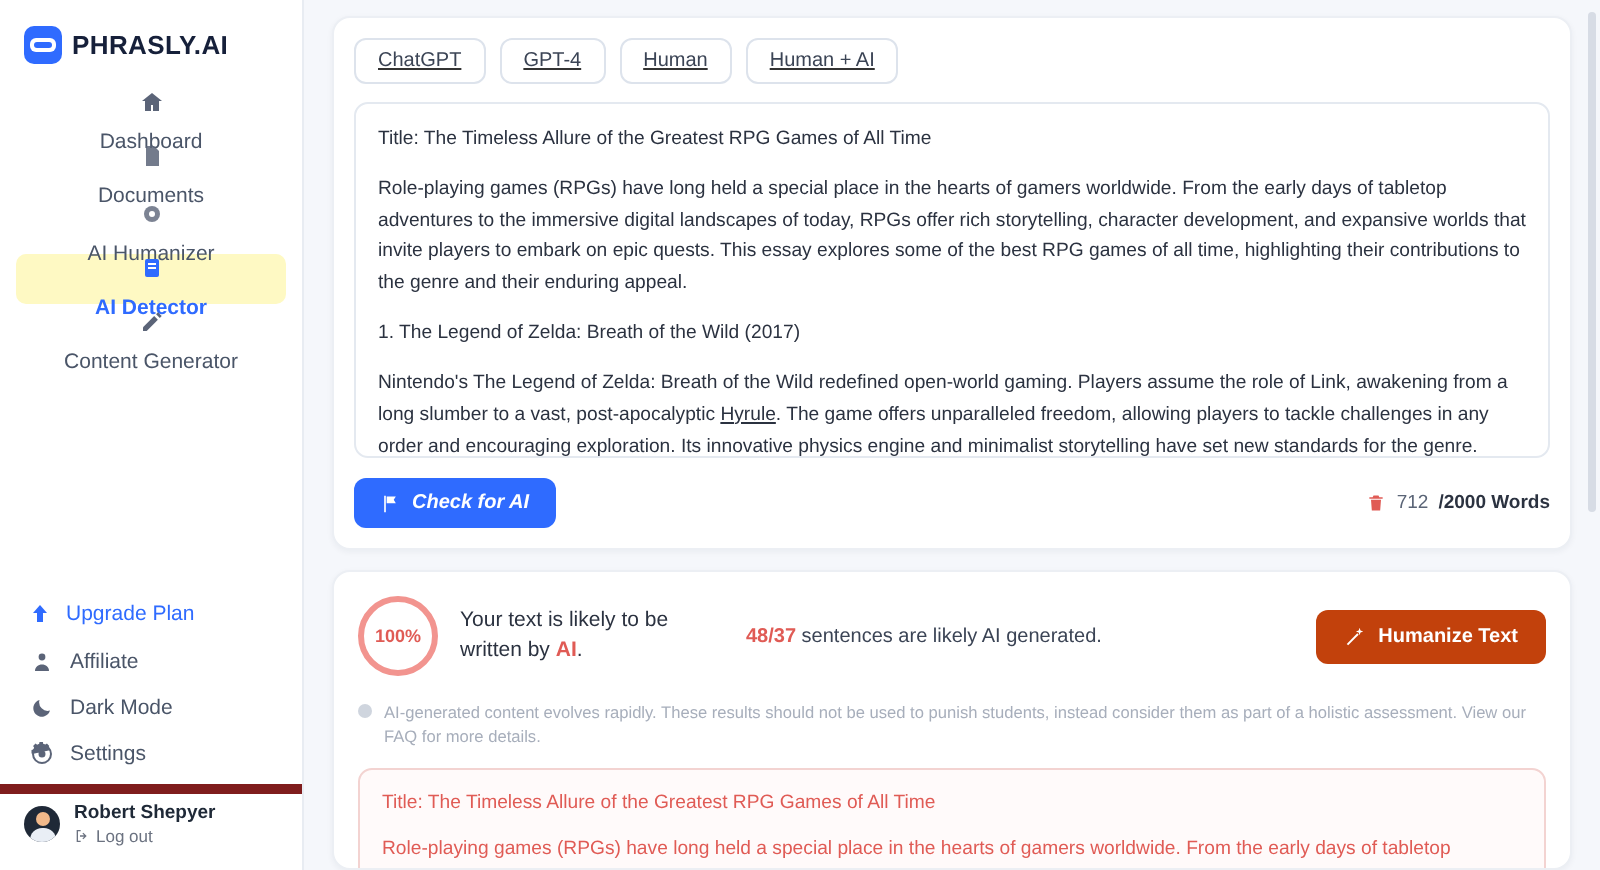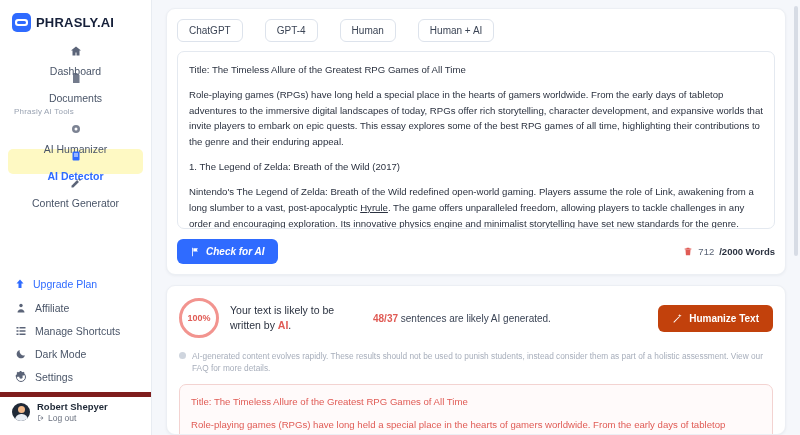--- a/index.html
+++ b/index.html
@@ -170,21 +170,21 @@
   }
 
   .card {
     background: #ffffff;
     border: 1px solid #eceff4;
     border-radius: 9px;
     box-shadow: 0 1px 3px rgba(20,30,60,.05);
     padding: 10px;
   }
 
-  .tabs { display: flex; gap: 22px; margin-bottom: 9px; }
+  .tabs { display: flex; gap: 7px; margin-bottom: 9px; text-decoration: underline; }
   .tab {
     border: 1px solid #dde3ec;
     border-radius: 6px;
     background: #fff;
     color: #3b4椅: ;
     color: #3b4455;
     font-size: 10px;
     padding: 5px 11px;
     cursor: pointer;
   }
@@ -354,21 +354,20 @@
       <div class="nav-item">
         <span class="ico">
           <svg width="12" height="12" viewBox="0 0 24 24" fill="currentColor">
               <path d="M6 2h8l5 5v15H6z" opacity=".85"></path>
             </svg>
         </span>
         <span>Documents</span>
       </div>
     </div>
 
-    <div class="section-label">Phrasly AI Tools</div>
 
     <div class="nav-group">
       <div class="nav-item">
         <span class="ico">
           <svg width="12" height="12" viewBox="0 0 24 24" fill="currentColor">
               <circle cx="12" cy="12" r="8" opacity=".8"></circle>
               <circle cx="12" cy="12" r="3" fill="#fff"></circle>
             </svg>
         </span>
         <span>AI Humanizer</span>
@@ -405,33 +404,20 @@
       </div>
 
       <div class="bottom-item">
         <span class="ico">
           <svg width="12" height="12" viewBox="0 0 24 24" fill="currentColor">
               <circle cx="12" cy="7" r="3.4"></circle>
               <path d="M5 21c0-4 3.2-6.5 7-6.5S19 17 19 21z"></path>
             </svg>
         </span>
         <span>Affiliate</span>
-      </div>
-      <div class="bottom-item">
-        <span class="ico">
-          <svg width="12" height="12" viewBox="0 0 24 24" fill="currentColor">
-              <rect x="3" y="4" width="4" height="3"></rect>
-              <rect x="9" y="4" width="12" height="3"></rect>
-              <rect x="3" y="10.5" width="4" height="3"></rect>
-              <rect x="9" y="10.5" width="12" height="3"></rect>
-              <rect x="3" y="17" width="4" height="3"></rect>
-              <rect x="9" y="17" width="12" height="3"></rect>
-            </svg>
-        </span>
-        <span>Manage Shortcuts</span>
       </div>
       <div class="bottom-item">
         <span class="ico">
           <svg width="12" height="12" viewBox="0 0 24 24" fill="currentColor">
               <path d="M20 14.5A8.5 8.5 0 0 1 9.5 4 8.5 8.5 0 1 0 20 14.5z"></path>
             </svg>
         </span>
         <span>Dark Mode</span>
       </div>
       <div class="bottom-item">

